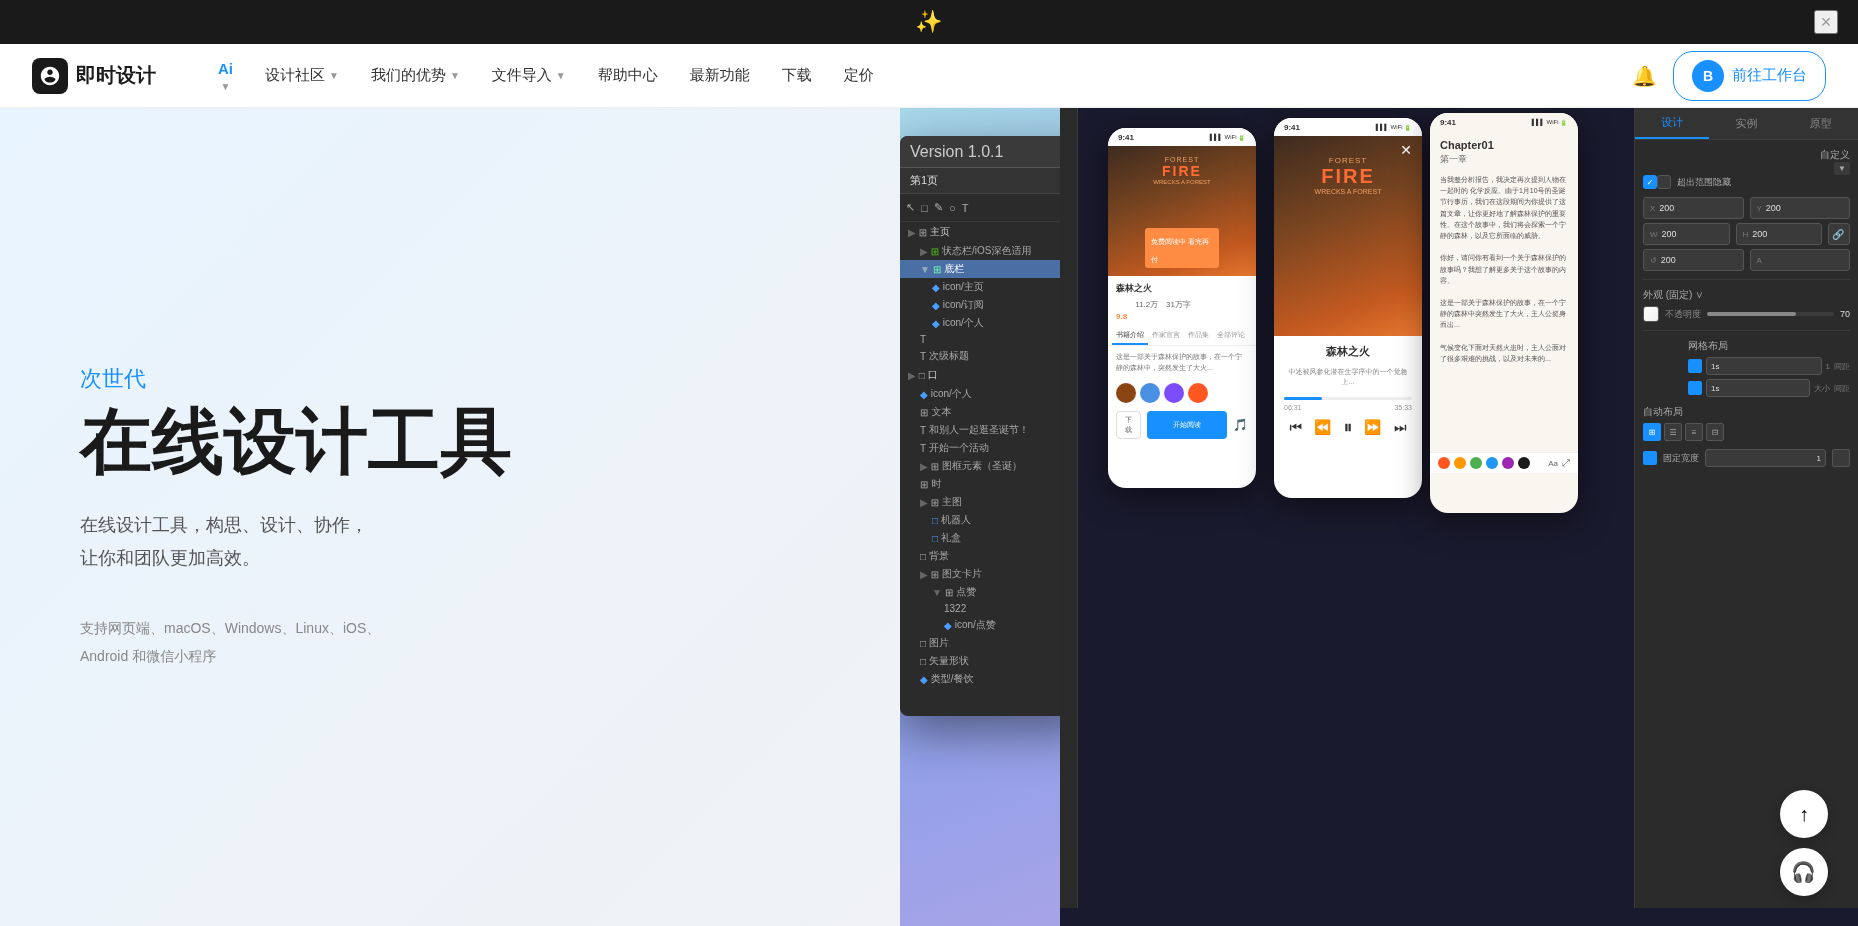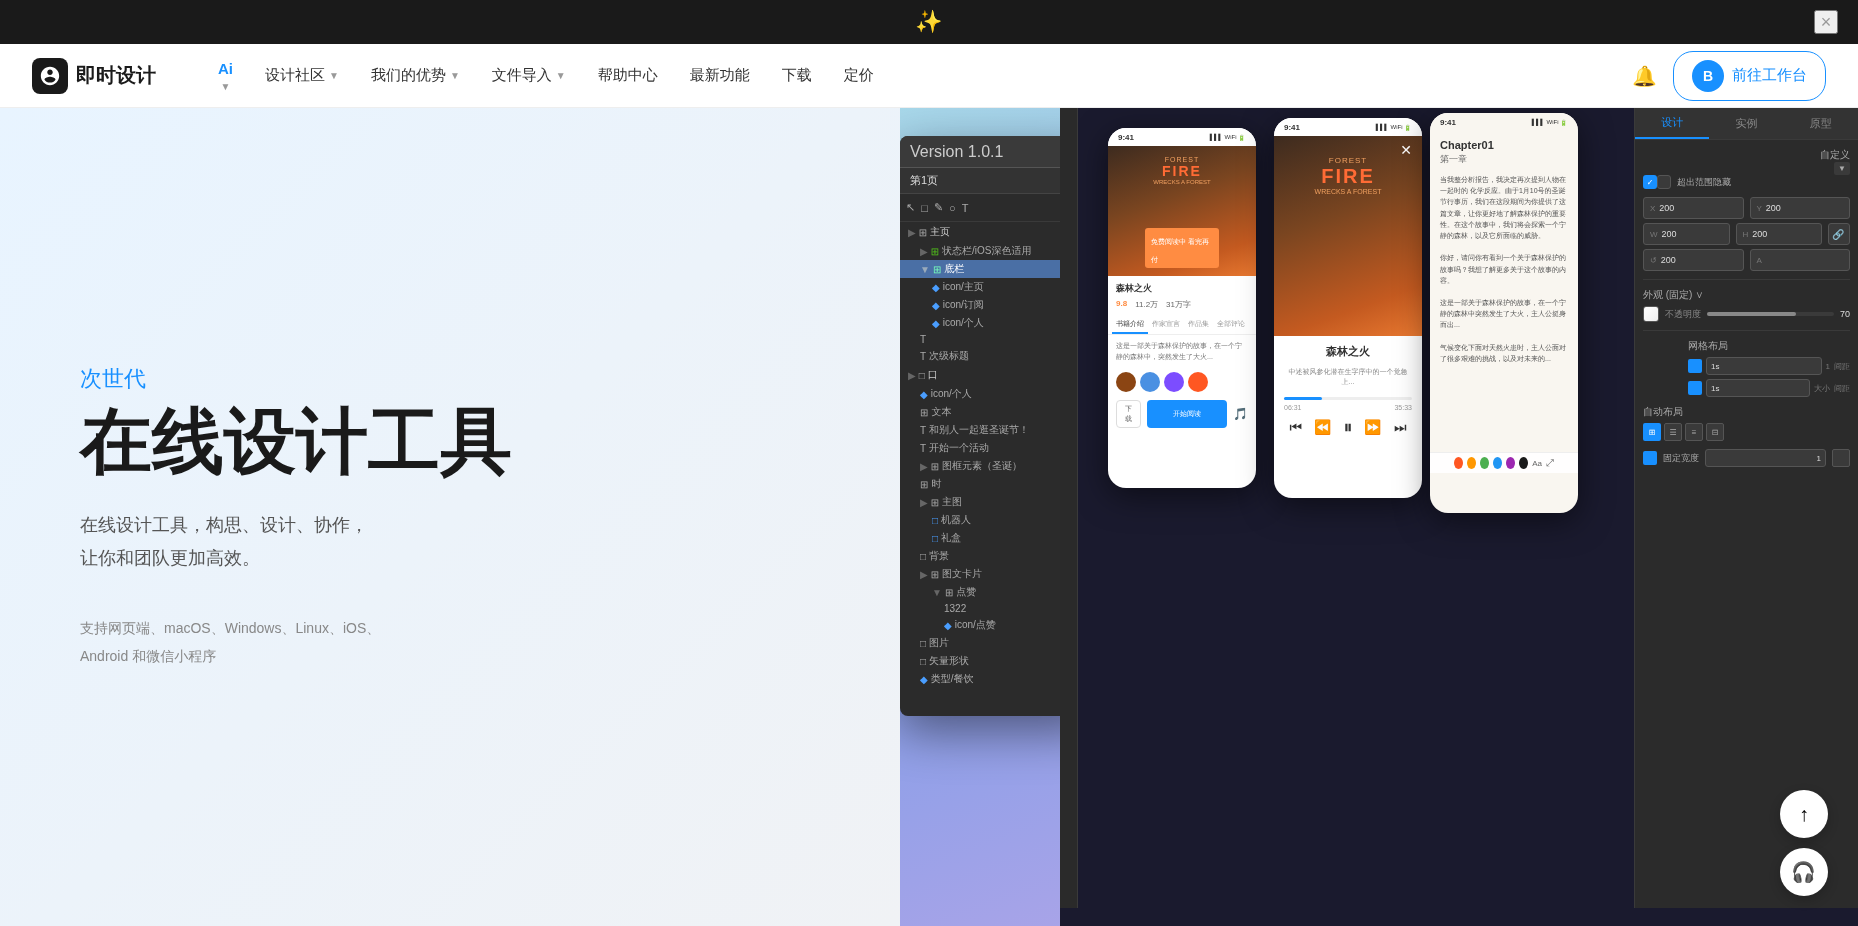--- a/index.html
+++ b/index.html
@@ -459,21 +459,21 @@
               </div>
 
               <div style="position:absolute; bottom:8px; left:50%; transform:translateX(-50%); background:#ff8c42; border-radius:3px; padding:2px 6px;">
                 <span style="font-size:7px; color:#fff;">免费阅读中 看完再付</span>
               </div>
             </div>
 
             <div style="padding:6px 8px;">
               <div style="font-size:9px; font-weight:bold; color:#333;">森林之火</div>
               <div style="display:flex; gap:8px; margin-top:4px;">
-                <span style="font-size:8px; color:#ff8c42; font-weight:bold;">9.8</span>
+                <span style="font-size:8px; color:#ff8c42; font-weight:bold;margin-top:13px;">9.8</span>
                 <span style="font-size:8px; color:#666;">11.2万</span>
                 <span style="font-size:8px; color:#666;">31万字</span>
               </div>
             </div>
 
             <div style="display:flex; border-bottom:1px solid #eee; padding:0 4px;">
               <span style="font-size:7px; padding:3px 4px; color:#333; border-bottom:2px solid #1890ff;">书籍介绍</span>
               <span style="font-size:7px; padding:3px 4px; color:#999;">作家宣言</span>
               <span style="font-size:7px; padding:3px 4px; color:#999;">作品集</span>
               <span style="font-size:7px; padding:3px 4px; color:#999;">全部评论</span>
@@ -555,21 +555,21 @@
               <div style="font-size:11px; font-weight:bold; color:#333; margin-bottom:2px;">Chapter01</div>
               <div style="font-size:9px; color:#666; margin-bottom:8px;">第一章</div>
               <div style="font-size:7px; color:#555; line-height:1.6;">
                 当我整分析报告，我决定再次提到人物在一起时的 化学反应。由于1月10号的圣诞节行事历，我们在这段期间为你提供了这篇文章，让你更好地了解森林保护的重要性。在这个故事中，我们将会探索一个宁静的森林，以及它所面临的威胁。<br><br>
                 你好，请问你有看到一个关于森林保护的故事吗？我想了解更多关于这个故事的内容。<br><br>
                 这是一部关于森林保护的故事，在一个宁静的森林中突然发生了大火，主人公挺身而出...<br><br>
                 气候变化下面对天然火患时，主人公面对了很多艰难的挑战，以及对未来的...
               </div>
             </div>
 
-            <div style="position:absolute; bottom:40px; left:0; right:0; padding:4px 24px; display:flex; gap:4px; align-items:center; background:rgba(255,255,255,0.9); border-top:1px solid #eee;">
+            <div style="position:absolute; bottom:40px; left:0; right:0; padding:4px 8px; display:flex; gap:4px; align-items:center; background:rgba(255,255,255,0.9); border-top:1px solid #eee;">
               <div style="width:12px; height:12px; border-radius:50%; background:#ff5722;"></div>
               <div style="width:12px; height:12px; border-radius:50%; background:#ff9800;"></div>
               <div style="width:12px; height:12px; border-radius:50%; background:#4caf50;"></div>
               <div style="width:12px; height:12px; border-radius:50%; background:#2196f3;"></div>
               <div style="width:12px; height:12px; border-radius:50%; background:#9c27b0;"></div>
               <div style="width:12px; height:12px; border-radius:50%; background:#1a1a1a;"></div>
               <span style="font-size:8px; color:#666; margin-left:auto;">Aa</span>
               <span style="font-size:10px; color:#666;">⤢</span>
             </div>
           </div>

